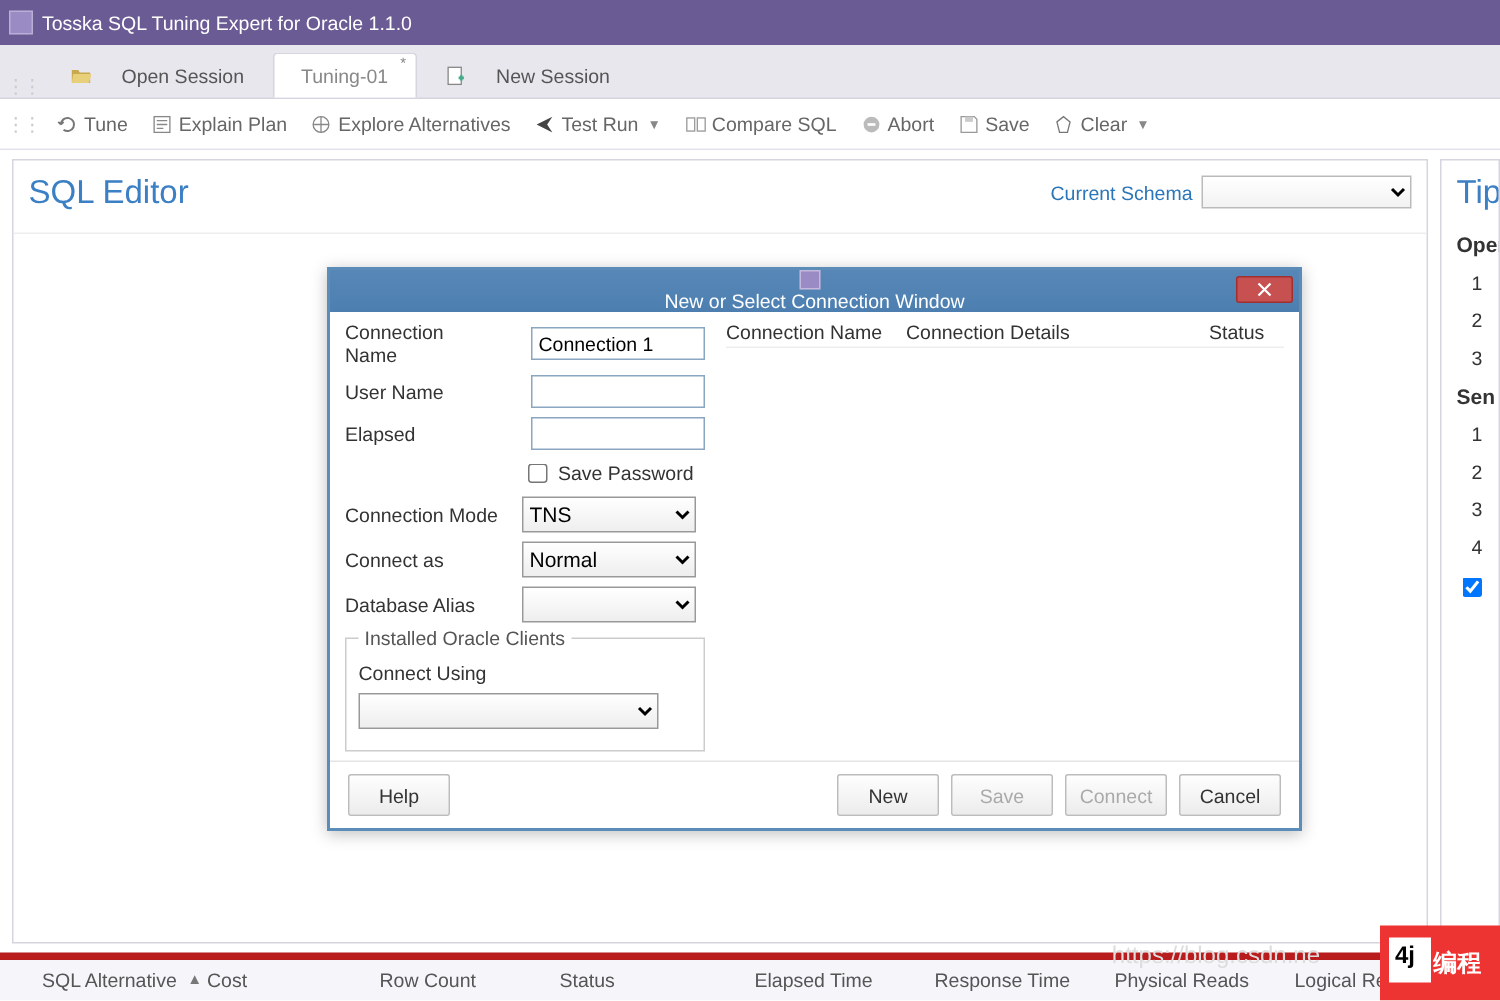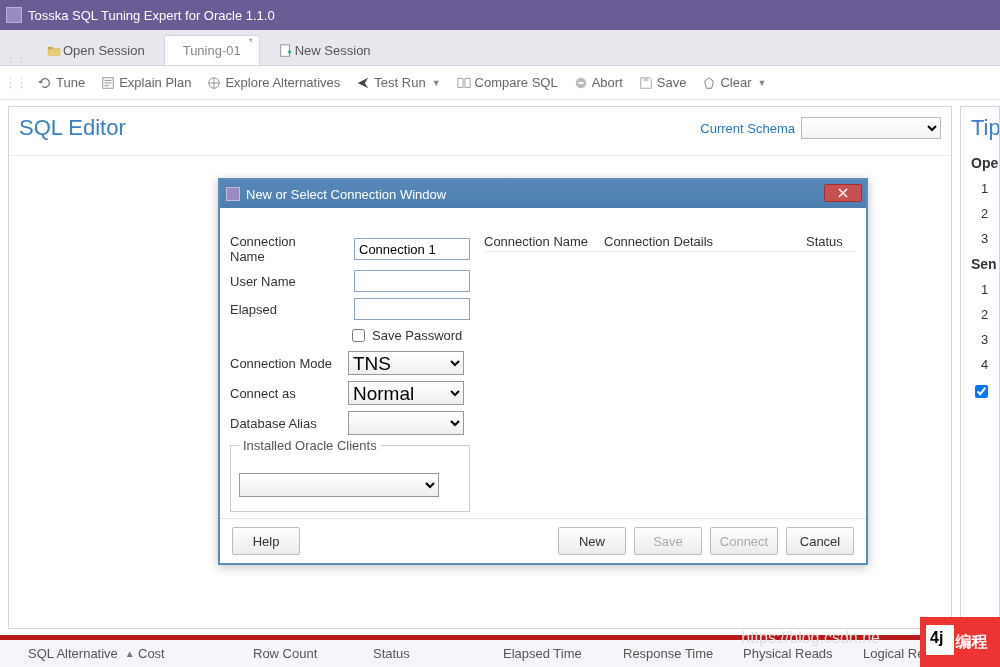--- a/index.html
+++ b/index.html
@@ -4,21 +4,21 @@
 <style>
   * { box-sizing: border-box; font-family: "Segoe UI", Arial, sans-serif; }
   body { margin:0; padding:0; width:1000px; height:667px; overflow:hidden; background:#fff; font-size:13px; color:#333; position:relative;}
   
   
   .titlebar { height:30px; background:#6b5b95; color:#fff; display:flex; align-items:center; padding:0 6px; font-size:13px; }
   .titlebar .appicon { width:16px; height:16px; background:#9b8bc5; margin-right:6px; display:inline-block; border:1px solid rgba(255,255,255,.3);}
   
   
   .tabstrip { height:36px; background:#e9e7ee; border-bottom:1px solid #d6d4de; display:flex; align-items:flex-end; padding:0 4px;}
-  .tab { height:30px; padding:0 18px; display:flex; align-items:center; gap:2px; color:#555; cursor:pointer; border:1px solid transparent; border-bottom:none; font-size:13px; position:relative;}
+  .tab { height:30px; padding:0 18px; display:flex; align-items:center; gap:20px; color:#555; cursor:pointer; border:1px solid transparent; border-bottom:none; font-size:13px; position:relative;}
   .tab.active { background:#fff; border-color:#d6d4de; border-radius:3px 3px 0 0; color:#888;}
   .tab.active .star { position:absolute; top:1px; right:6px; font-size:10px; color:#888;}
   .tab .smicon { width:14px; height:14px; display:inline-block;}
   .ic-open svg, .ic-new svg { width:14px; height:14px; }
   
   
   .toolbar { height:34px; border-bottom:1px solid #e3e1eb; background:#fff; display:flex; align-items:center; padding:0 4px; gap:4px;}
   .tbtn { display:flex; align-items:center; gap:4px; padding:3px 6px; color:#666; font-size:13px; cursor:pointer; border-radius:2px;}
   .tbtn svg { width:14px; height:14px; }
   .drop { font-size:9px; color:#888; margin-left:2px;}
@@ -40,31 +40,31 @@
   .rp-chk { margin-top:10px; white-space:nowrap;}
   .rp-chk input { vertical-align:middle;}
   
   
   .gridbar { height:32px; position:absolute; bottom:0; left:0; right:0; background:#f6f5fa; border-top:5px solid #b91c1c; display:flex; align-items:center; font-size:13px; color:#555; padding-left:28px;}
   .gridcol { display:flex; align-items:center; gap:4px;}
   .sorticon { font-size:10px; color:#777; margin-left:3px;}
   
   
   .modal { position:absolute; left:218px; top:178px; width:650px; background:#fff; border:2px solid #5b8db8; box-shadow:0 2px 10px rgba(0,0,0,.25); font-size:13px;}
-  .modal-title { height:28px; background:linear-gradient(#5787b7,#4c7fb0); color:#fff; display:flex; align-items:center; padding:0 6px; font-size:13px; position:relative;}
+  .modal-title { height:28px; background:linear-gradient(#5787b7,#4c7fb0); color:#fff; display:flex; align-items:center; padding:0 6px; font-size:13px; position:relative;flex-direction:column;}
   .modal-title .mic { width:14px; height:14px; background:#9b8bc5; margin-right:6px; border:1px solid rgba(255,255,255,.4);}
   .closebtn { position:absolute; right:4px; top:4px; width:38px; height:18px; background:#c75050; border:1px solid #a03030; border-radius:2px; display:flex; align-items:center; justify-content:center; cursor:pointer;}
   .closebtn svg { width:10px; height:10px; }
-  .modal-body { display:flex; padding:26px 10px 6px 10px; gap:14px;}
+  .modal-body { display:flex; padding:6px 10px 6px 10px; gap:14px;}
   .formcol { width:240px; display:flex; flex-direction:column; gap:6px;}
   .frow { display:flex; align-items:center; gap:6px;}
   .flabel { width:112px; font-size:13px; color:#333;}
   .finput { flex:1; height:22px; border:1px solid #8aa6c1; padding:2px 4px; font-size:13px;margin-left:44px;}
   .finput.short { width:116px; }
-  .fselect { width:116px; height:24px; border:1px solid #999; background:#fff linear-gradient(#fff,#eee); font-size:19px;}
+  .fselect { width:116px; height:24px; border:1px solid #999; background:#fff linear-gradient(#fff,#eee); font-size:14px;}
   .chkrow { margin-left:118px; display:flex; align-items:center; gap:4px; font-size:13px;}
   .fieldset { border:1px solid #ccc; padding:6px 8px 14px; margin-top:4px;}
   .fieldset-legend { font-size:13px; color:#555; position:relative; top:-14px; background:#fff; padding:0 4px; display:inline-block;}
   .fieldset .frow { margin-top:-6px;}
   .fieldset .fselect2 { width:200px; height:24px; border:1px solid #999; background:#fff linear-gradient(#fff,#eee);}
   
   .listcol { flex:1; }
   .listhdr { display:flex; border-bottom:1px solid #eee; font-size:13px; color:#333; padding-bottom:2px;}
   .lh1 { width:120px;}
   .lh2 { flex:1;}
@@ -262,20 +262,23 @@
       <div class="frow">
           <div class="flabel">Connect as</div>
           <select class="fselect"><option>Normal</option></select>
         </div>
       <div class="frow">
           <div class="flabel">Database Alias</div>
           <select class="fselect"><option></option></select>
         </div>
       <div class="fieldset">
         <span class="fieldset-legend">Installed Oracle Clients</span>
+        <div class="frow">
+            <div class="flabel" style="width:96px;">Connect Using</div>
+          </div>
         <div class="frow" style="margin-top:6px;">
             <select class="fselect2"><option></option></select>
           </div>
       </div>
     </div>
     <div class="listcol">
       <div class="listhdr">
         <div class="lh1">Connection Name</div>
         <div class="lh2">Connection Details</div>
         <div class="lh3">Status</div>

